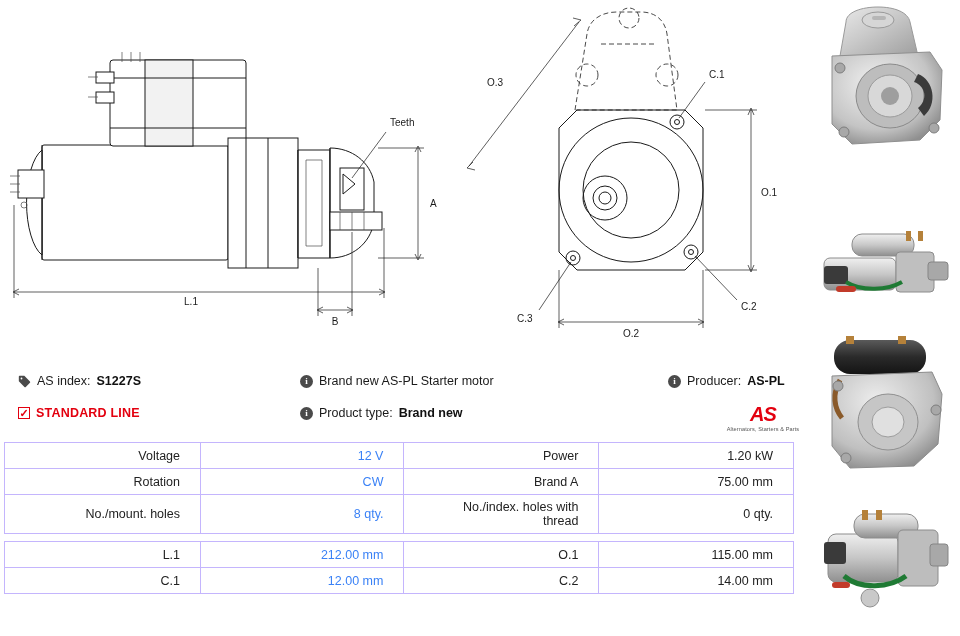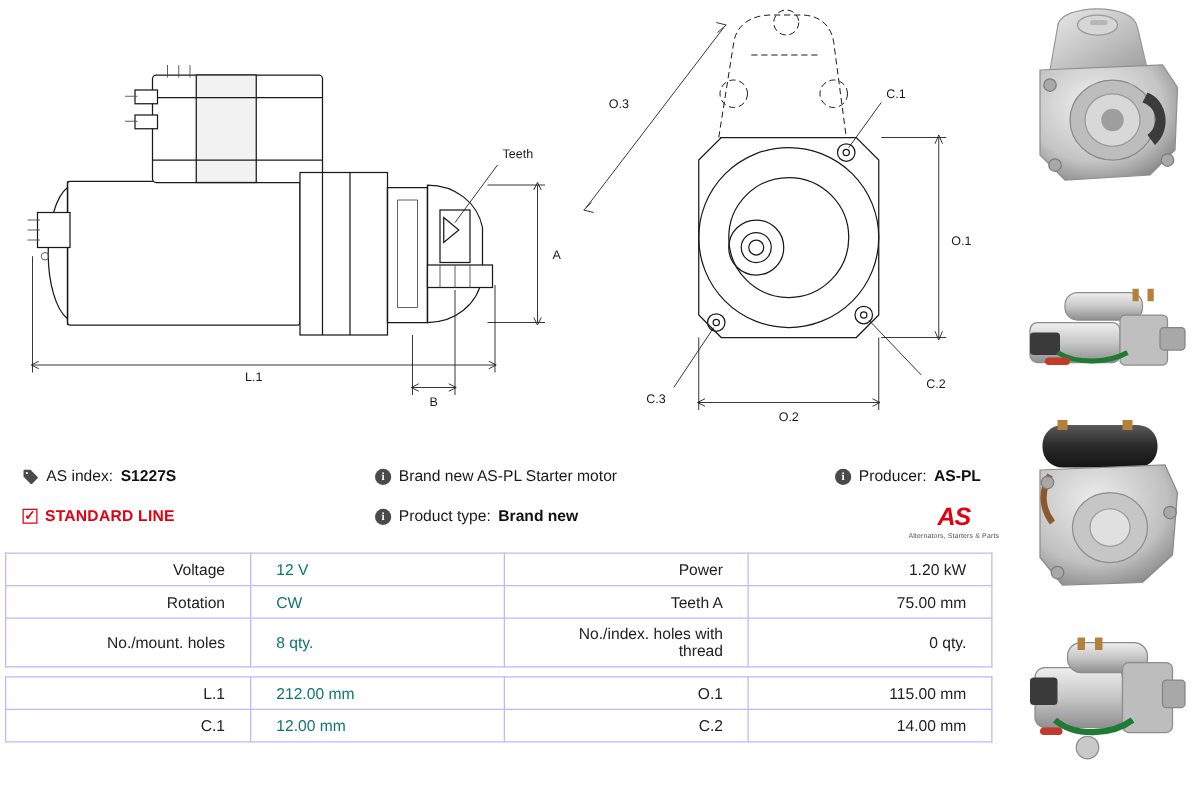--- a/index.html
+++ b/index.html
@@ -9,21 +9,21 @@
     background: #ffffff;
     font-family: "Liberation Sans", sans-serif;
     color: #1a1a1a;
     overflow: hidden;
   }
   .page { position: relative; width: 960px; height: 636px; }
 
   
   .drawings { position: absolute; left: 0; top: 0; width: 810px; height: 360px; }
   .drawing { position: absolute; }
-  .d-left { left: 0; top: 0; width: 455px; height: 360px; padding-left: 12px; }
+  .d-left { left: 0; top: 0; width: 455px; height: 360px; }
   .d-mid  { left: 455px; top: 0; width: 355px; height: 360px; }
 
   svg { display: block; }
   .ln { stroke: #1a1a1a; stroke-width: 1; fill: none; }
   .ln-thin { stroke: #4a4a4a; stroke-width: .7; fill: none; }
   .dash { stroke: #1a1a1a; stroke-width: .8; fill: none; stroke-dasharray: 5 3; }
   .dim { stroke: #1a1a1a; stroke-width: .7; fill: none; }
   .fillw { fill: #ffffff; stroke: #1a1a1a; stroke-width: 1; }
   .fillg { fill: #f2f2f2; stroke: #1a1a1a; stroke-width: 1; }
   .lbl { font-family: "Liberation Sans", sans-serif; font-size: 10px; fill: #1a1a1a; }
@@ -65,21 +65,21 @@
   .brand-as {
     font-family: "Liberation Sans", sans-serif; font-weight: bold; font-style: italic;
     font-size: 20px; color: #e3000f; line-height: 1; letter-spacing: -1px;
   }
   .brand-sub { font-size: 5.6px; color: #555; margin-top: 2px; letter-spacing: .1px; }
 
   
   .spec { position: absolute; left: 4px; top: 442px; width: 790px; border-collapse: collapse; }
   .spec td { border: 1px solid #c4b5fd; font-size: 12.5px; padding: 5px 20px; height: 26px; }
   .spec td.k { text-align: right; color: #222; width: 198px; }
-  .spec td.v { text-align: left; color: #0f766e; width: 206px; }
+  .spec td.v { text-align: right; color: #3b82f6; width: 206px; }
   .spec td.k2 { text-align: right; color: #222; width: 197px; }
   .spec td.v2 { text-align: right; color: #222; width: 197px; }
   .spec tr.tall td { height: 38px; vertical-align: middle; margin-left: 28px; }
   .spec tr.gap td { border-left: none; border-right: none; border-top: none; border-bottom: none; height: 8px; padding: 0; }
 </style>
 </head>
 <body>
 
 <div class="page">
 
@@ -254,21 +254,21 @@
     <tbody>
       <tr>
         <td class="k">Voltage</td>
         <td class="v">12 V</td>
         <td class="k2">Power</td>
         <td class="v2">1.20 kW</td>
       </tr>
       <tr>
         <td class="k">Rotation</td>
         <td class="v">CW</td>
-        <td class="k2">Teeth A</td>
+        <td class="k2">Brand A</td>
         <td class="v2">75.00 mm</td>
       </tr>
       <tr class="tall">
         <td class="k">No./mount. holes</td>
         <td class="v">8 qty.</td>
         <td class="k2">No./index. holes with thread</td>
         <td class="v2">0 qty.</td>
       </tr>
       <tr class="gap">
         <td></td>

